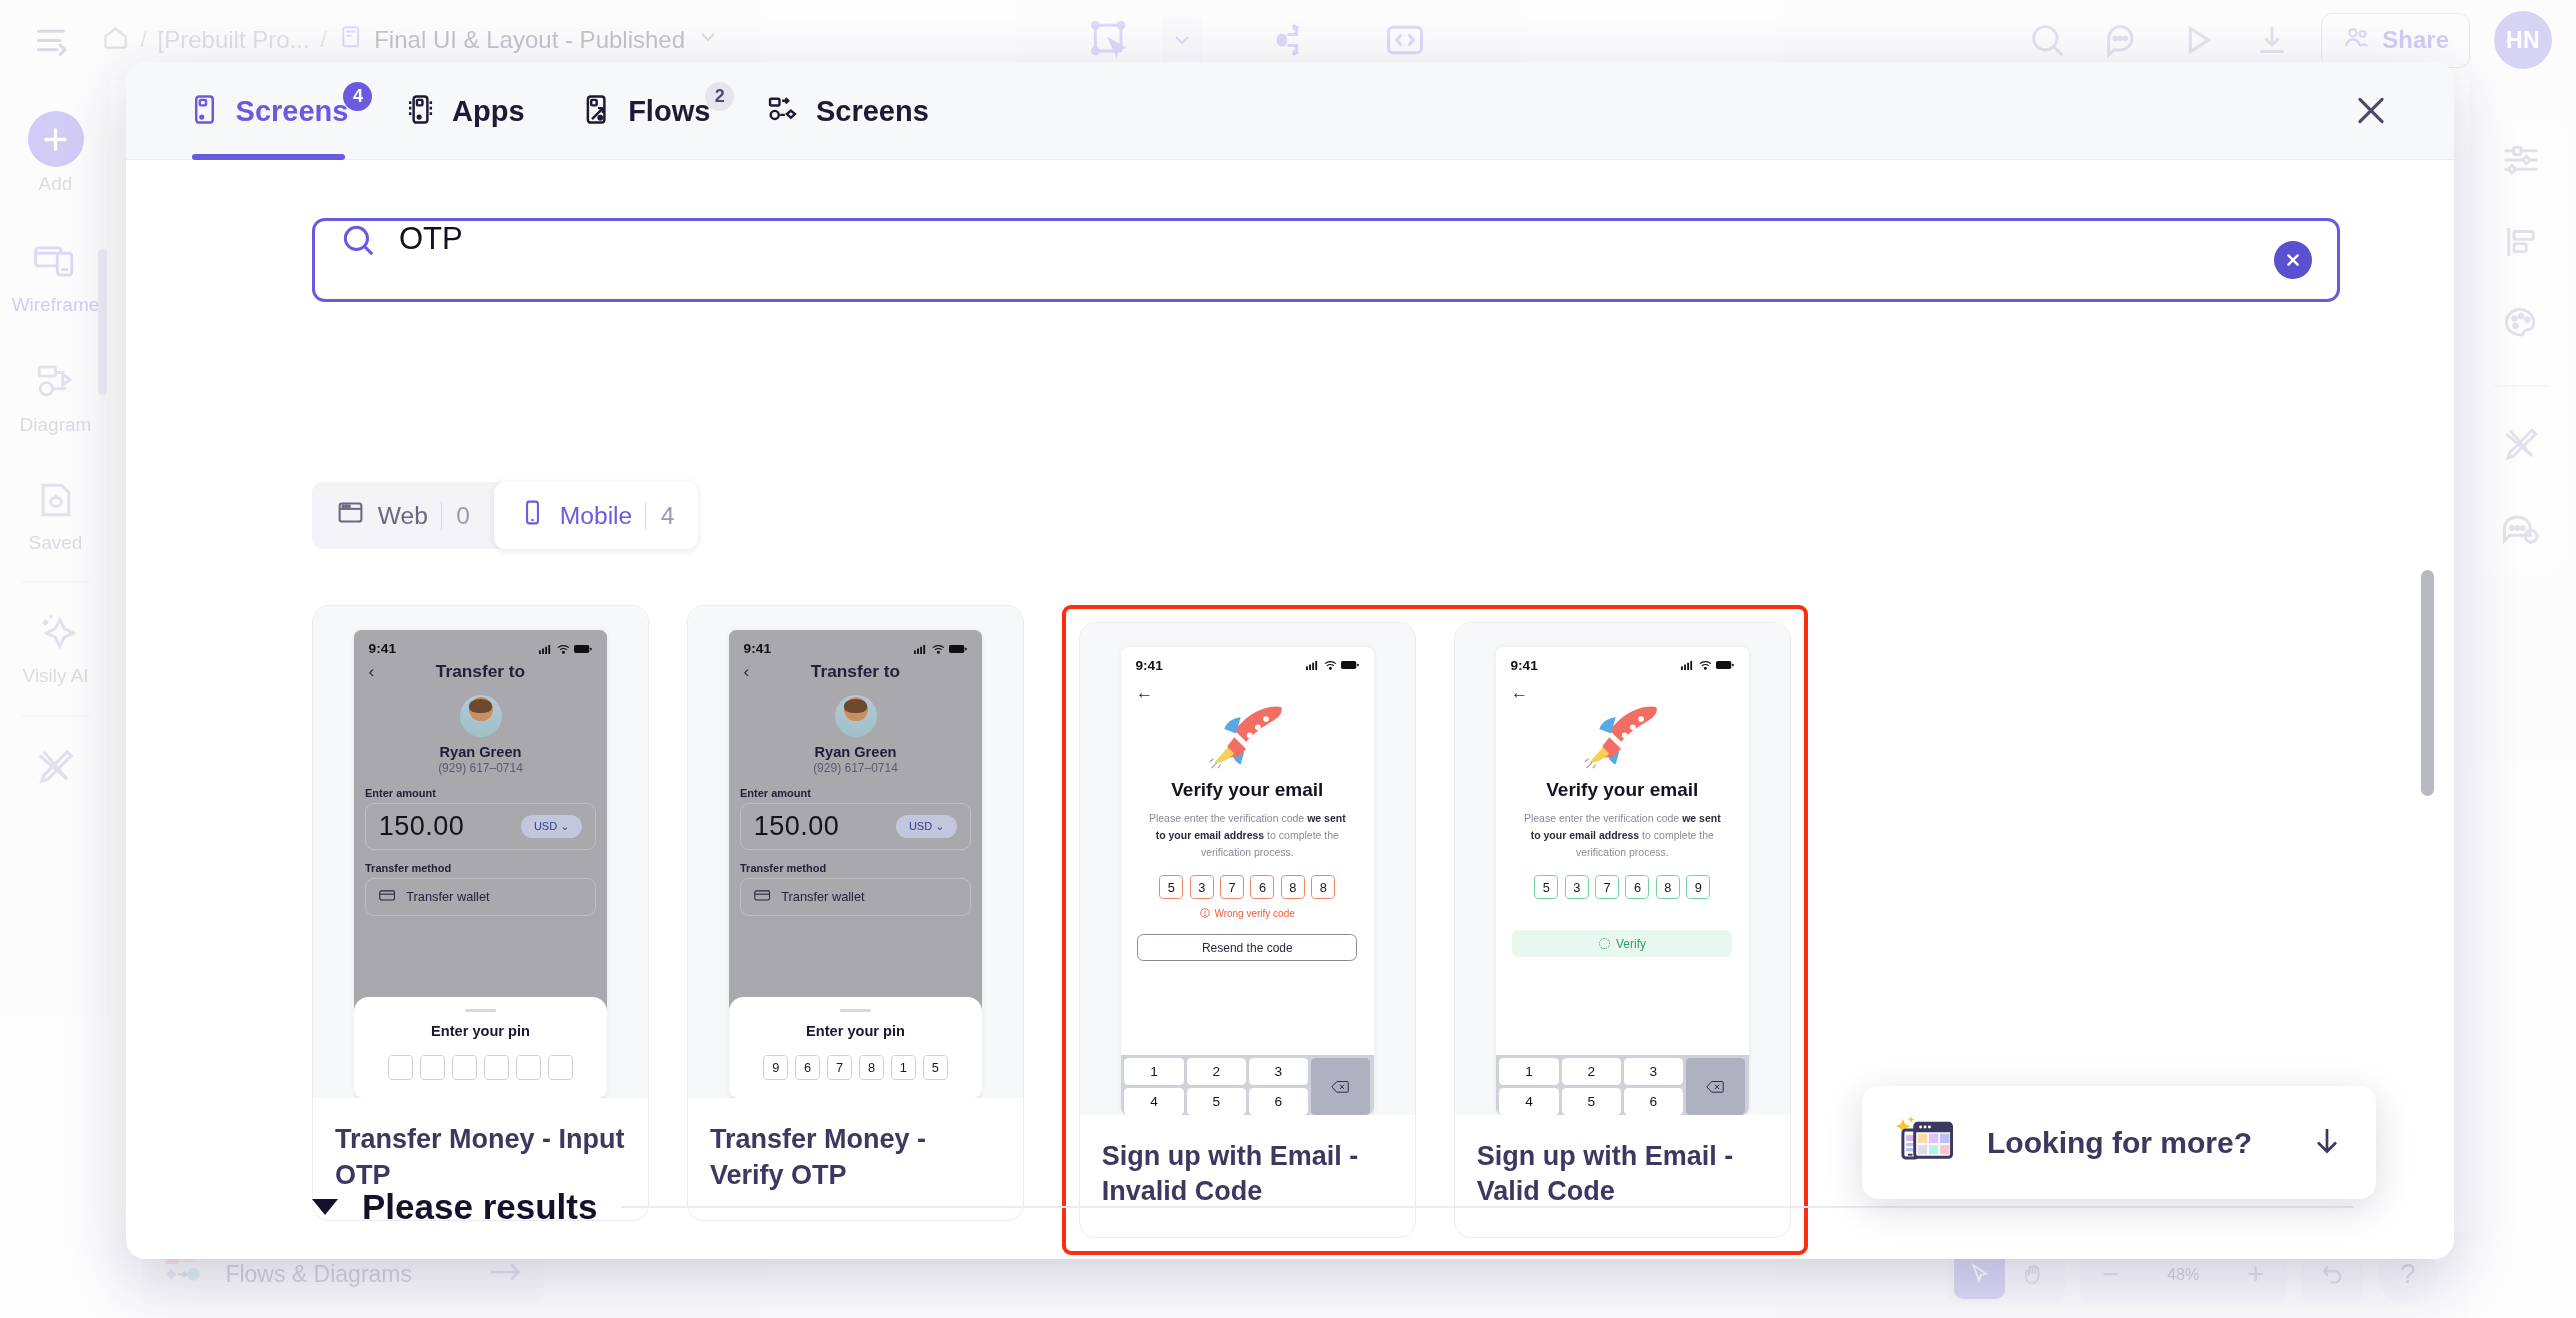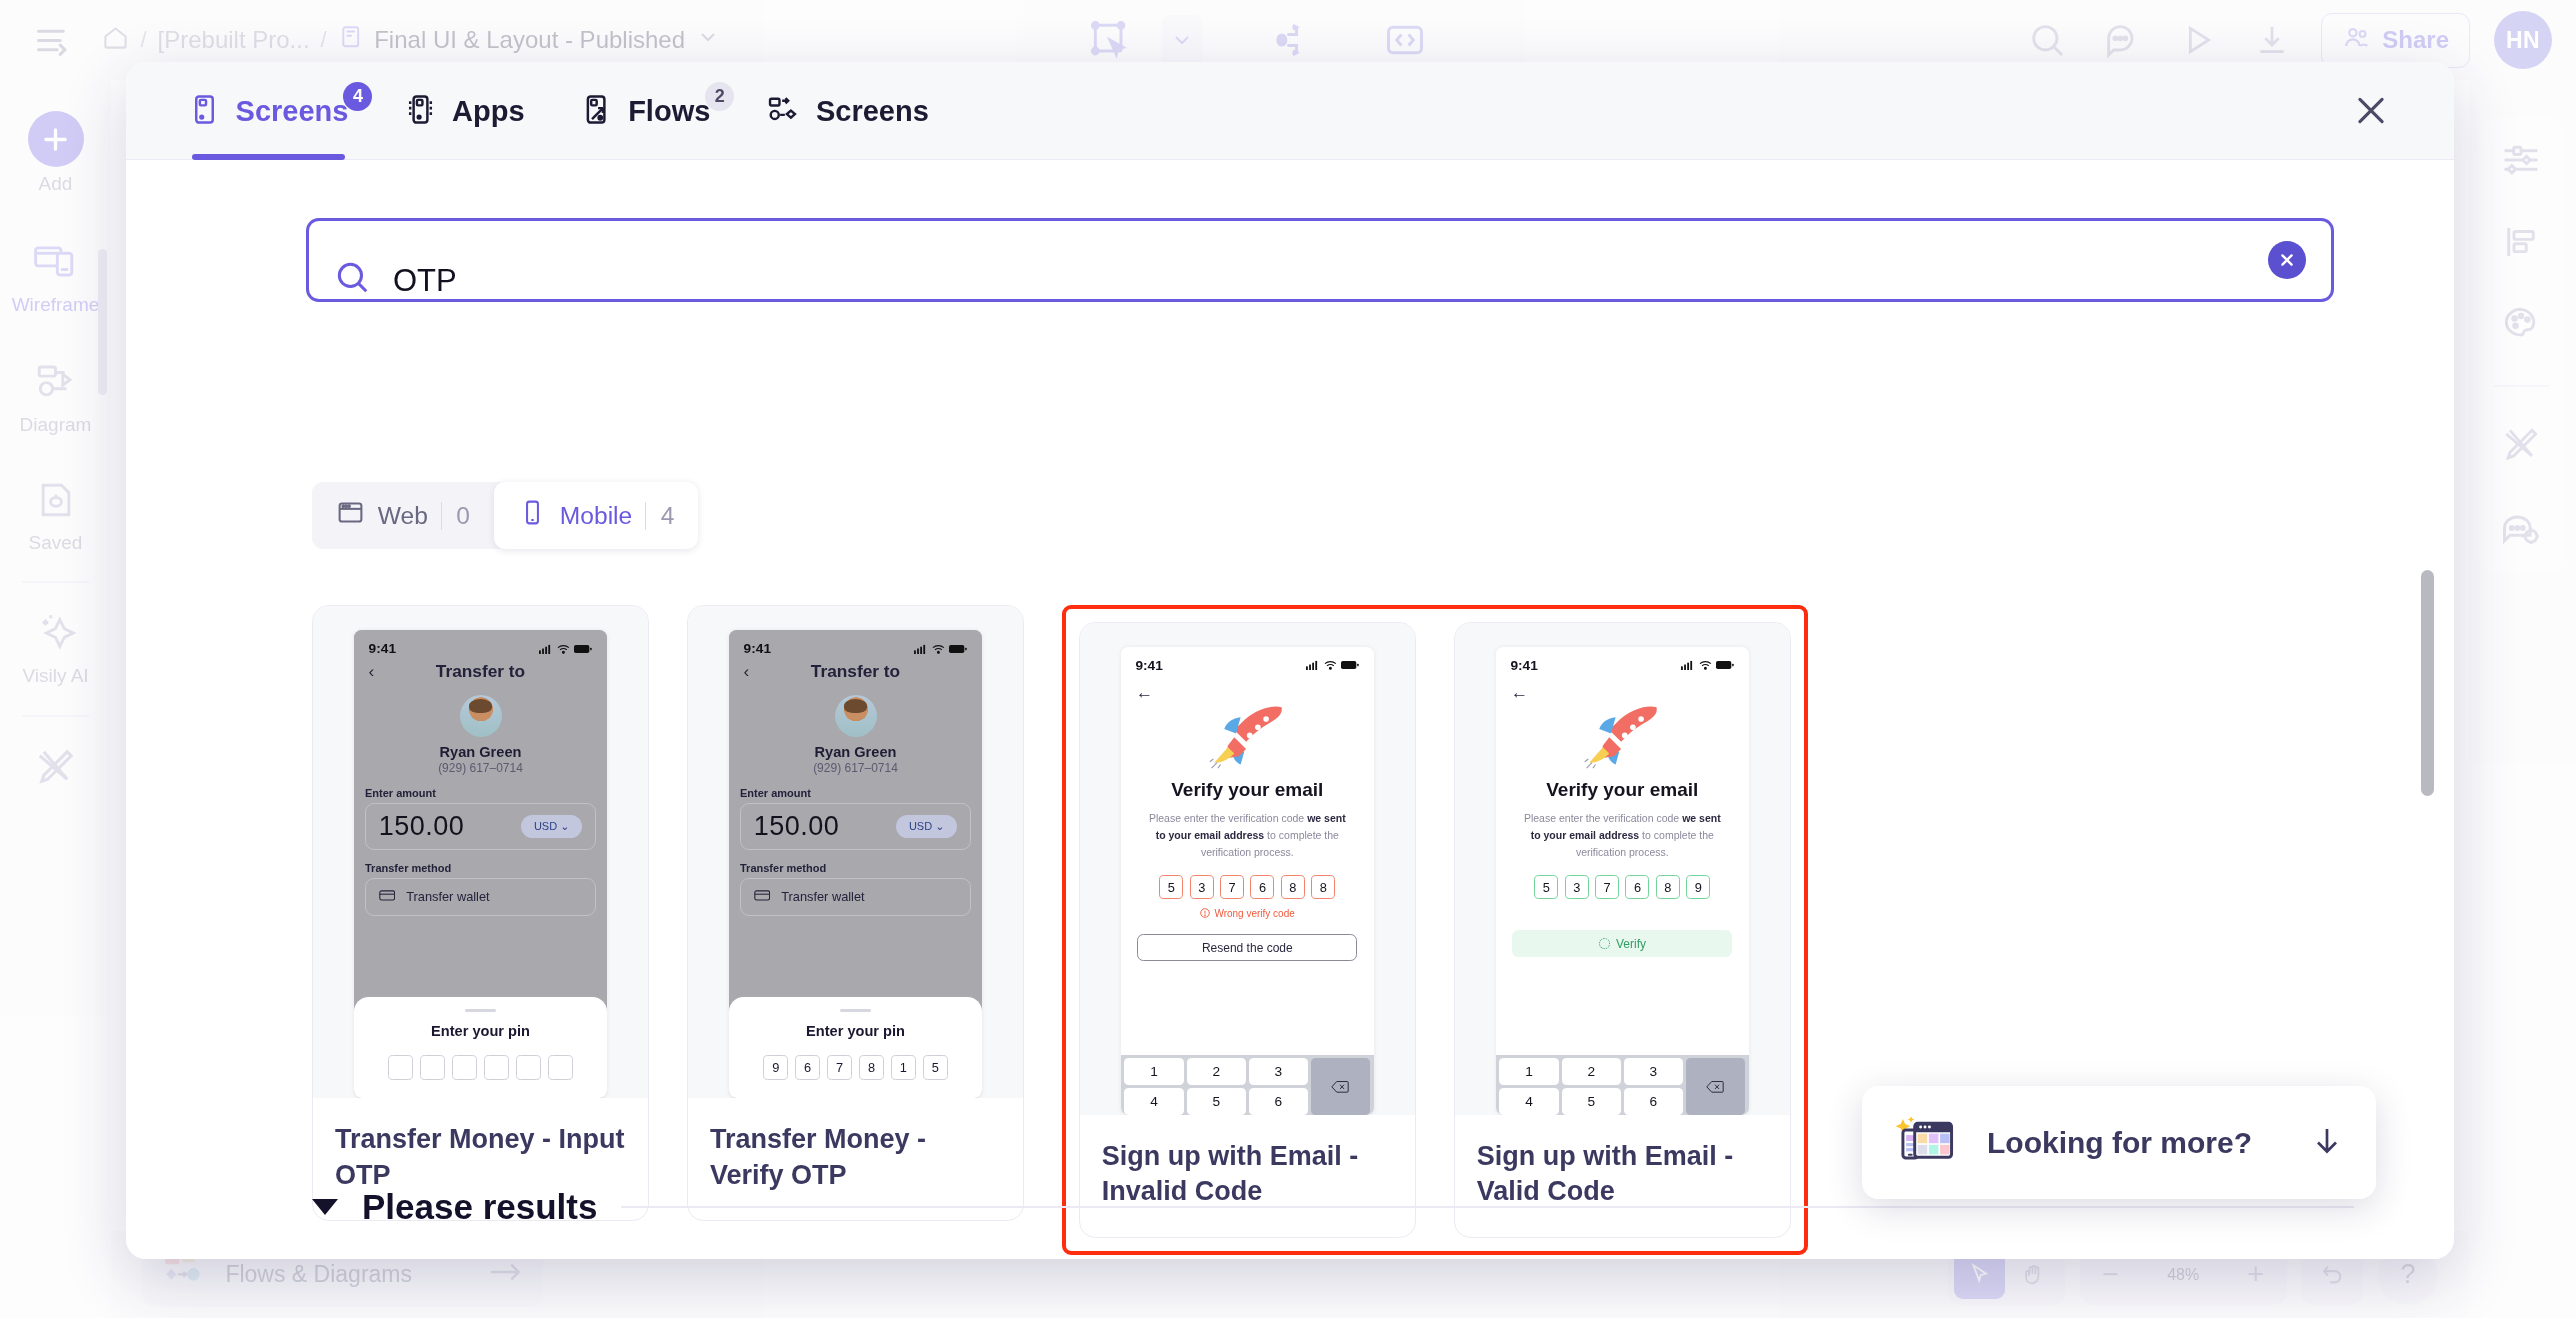--- a/index.html
+++ b/index.html
@@ -113,22 +113,22 @@
   }
   .tab-badge.purple { background:#6a5ae0; color:#fff; }
   .tab-badge.grey { background:#e6e4ef; color:#4c4a66; }
   #modal-close { position:absolute; right:58px; top:50%; transform:translateY(-50%); width:51px; height:51px;
                  display:flex; align-items:center; justify-content:center; }
 
   #modal-body { position:absolute; left:0; right:0; top:98px; bottom:0; background:#ffffff; }
 
   
   #search-wrap {
-    position:absolute; left:180px; top:58px; width:2028px; height:84px;
-    border:3.6px solid #6a5ae0; border-radius:12.8px; display:flex; align-items:flex-end; padding: 0 24px;
+    position:absolute; left:186px; top:58px; width:2028px; height:84px;
+    border:3.6px solid #6a5ae0; border-radius:12.8px; display:flex; align-items:flex-start; padding: 0 24px;
     background:#fff;
   }
   #search-value { font-size:31px; color:#13111f; margin-left:22px; }
   #search-clear { position:absolute; right:25.5px; top:50%; transform:translateY(-50%);
                   width:38px; height:38px; border-radius:50%; background:#5b50cf;
                   display:flex; align-items:center; justify-content:center; }
 
   
   #filters {
     position:absolute; left:186px; top:322px; height:67px; display:flex;

